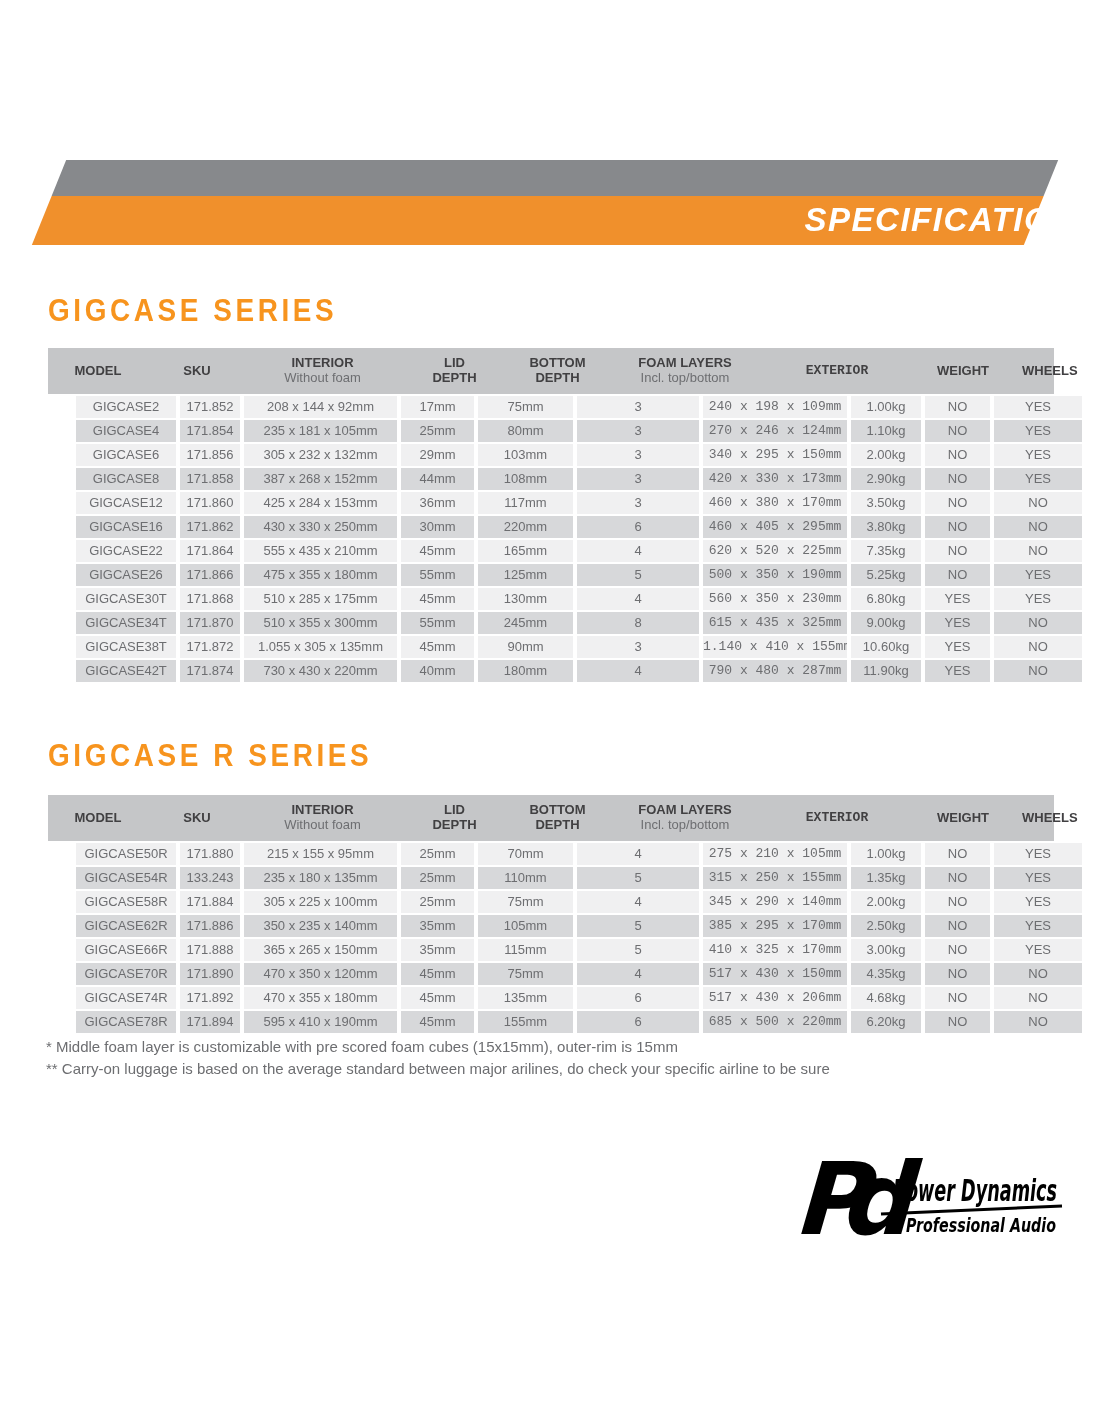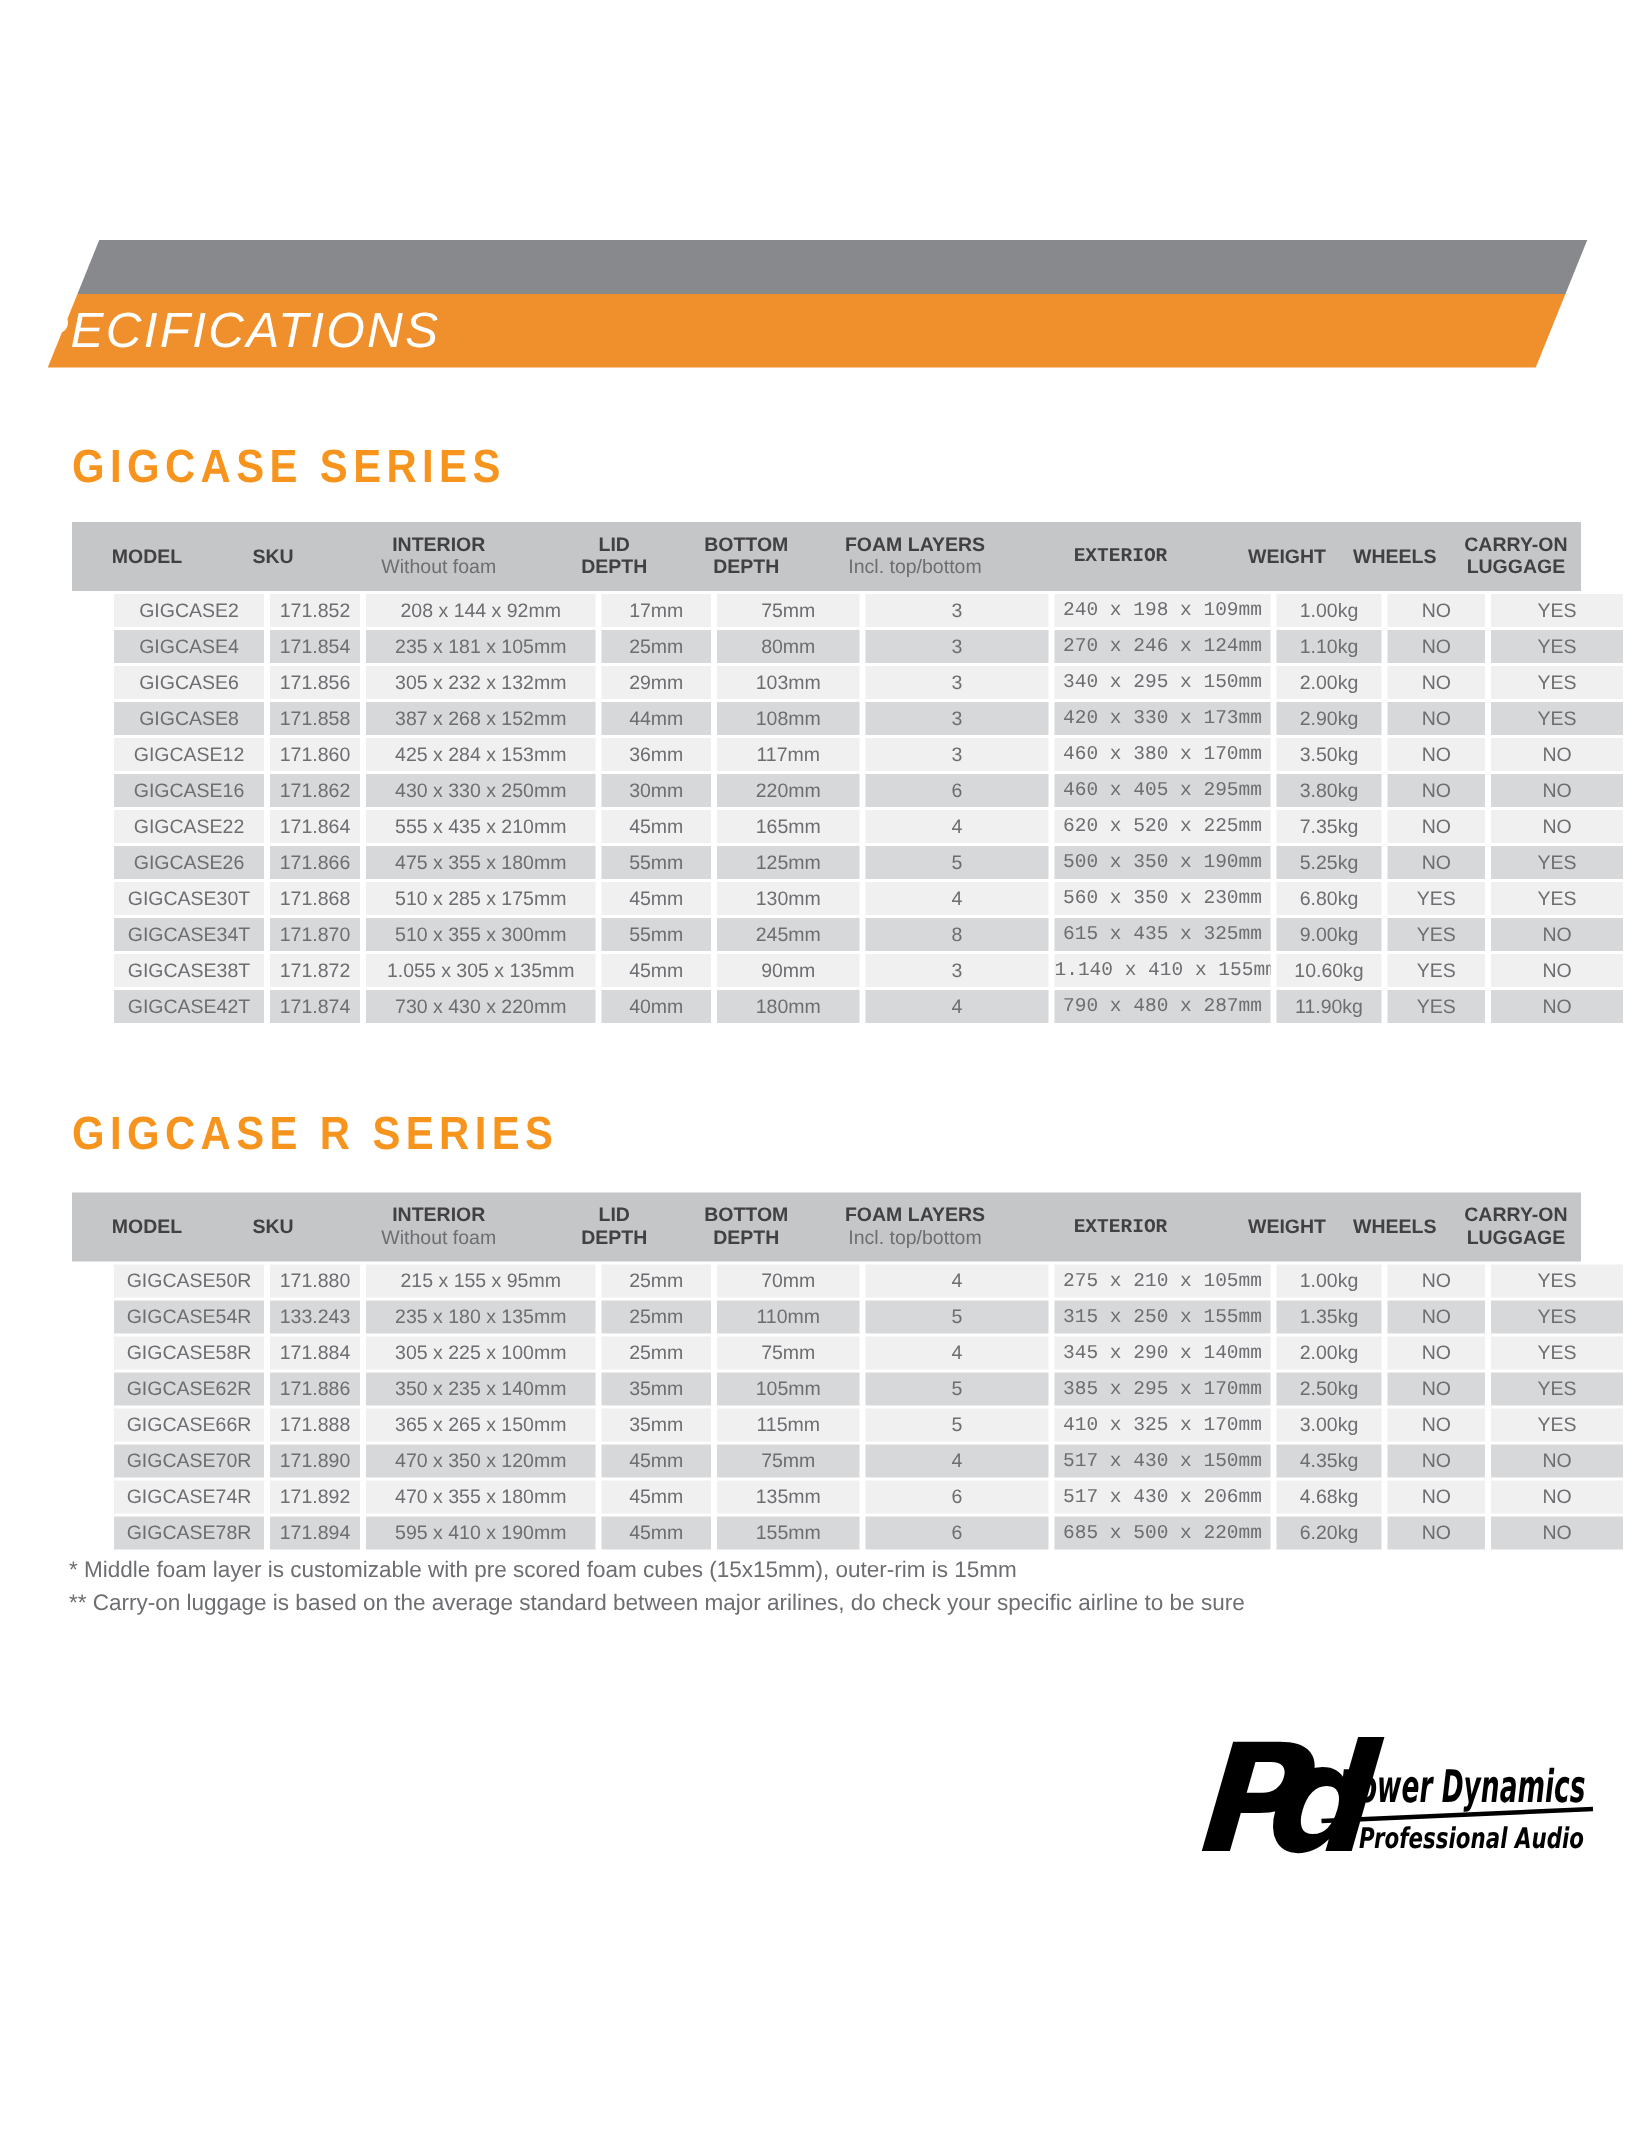--- a/index.html
+++ b/index.html
@@ -4,33 +4,33 @@
 <style>
   html,body{margin:0;padding:0;background:#fff;}
   body{font-family:"Liberation Sans",sans-serif;}
   .page{position:relative;width:1100px;height:1422px;background:#fff;overflow:hidden;}
 
   
   .banner{position:absolute;left:49px;top:160px;width:992px;height:85px;transform:skewX(-22deg);}
   .banner .band-gray{height:36px;background:var(--banner-gray,#87898C);}
   .banner .band-orange{height:49px;background:var(--banner-orange,#F0902C);}
   .banner-title{position:absolute;left:0;top:194px;width:1100px;height:52px;line-height:52px;
-    text-align:left;color:#fff;font-size:33px;font-style:italic;letter-spacing:1.5px;font-weight:400;}
+    text-align:right;color:#fff;font-size:33px;font-style:italic;letter-spacing:1.5px;font-weight:700;}
 
   
   .section-title{position:absolute;left:48px;color:var(--title-orange,#F7941E);font-size:31px;
     font-weight:bold;letter-spacing:4px;transform:scaleX(0.9);transform-origin:left center;white-space:nowrap;}
   .st1{top:293px;}
   .st2{top:738px;}
 
   
   .spec-table{position:absolute;left:48px;width:1006px;}
   .tb1{top:348px;}
   .tb2{top:795px;}
-  .thead{display:flex;gap:4px;background:var(--header-gray,#C5C6C8);height:46px;}
+  .thead{display:flex;gap:19px;background:var(--header-gray,#C5C6C8);height:46px;}
   .th{display:flex;flex-direction:column;justify-content:center;text-align:center;
     font-size:13px;line-height:1.12;color:var(--header-text,#414042);font-weight:bold;}
   .th .th-label{padding:0 5px;}
   .th .th-sub{font-weight:normal;color:var(--cell-text,#6D6E71);}
   .tbody{display:flex;flex-direction:column;gap:2px;margin-top:2px;}
   .tr{display:flex;gap:4px;padding-left:28px;}
   .td{height:22px;line-height:22px;text-align:center;font-size:13px;color:var(--cell-text,#6D6E71);
     white-space:nowrap;overflow:hidden;}
   .tr.light .td{background:var(--row-light,#F0F0F1);}
   .tr.dark .td{background:var(--row-dark,#D7D8DA);}

